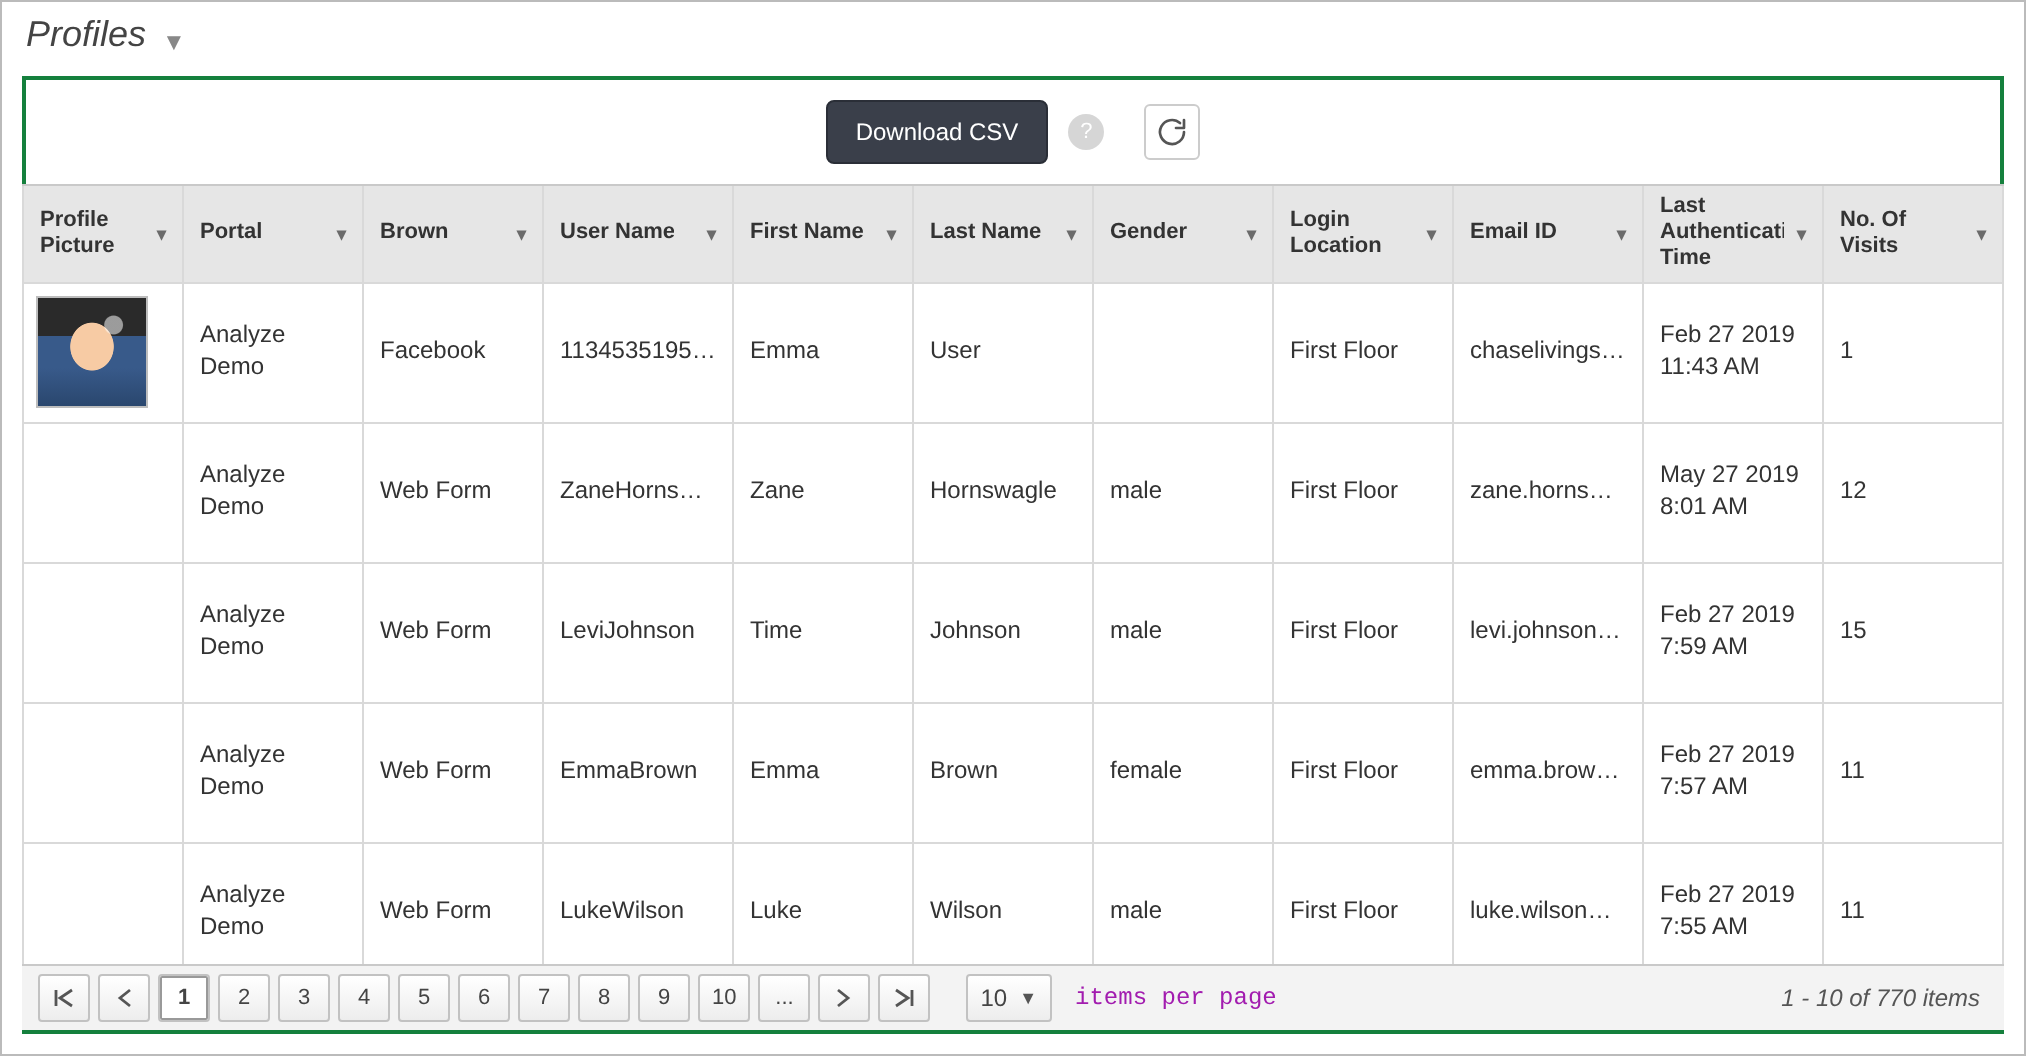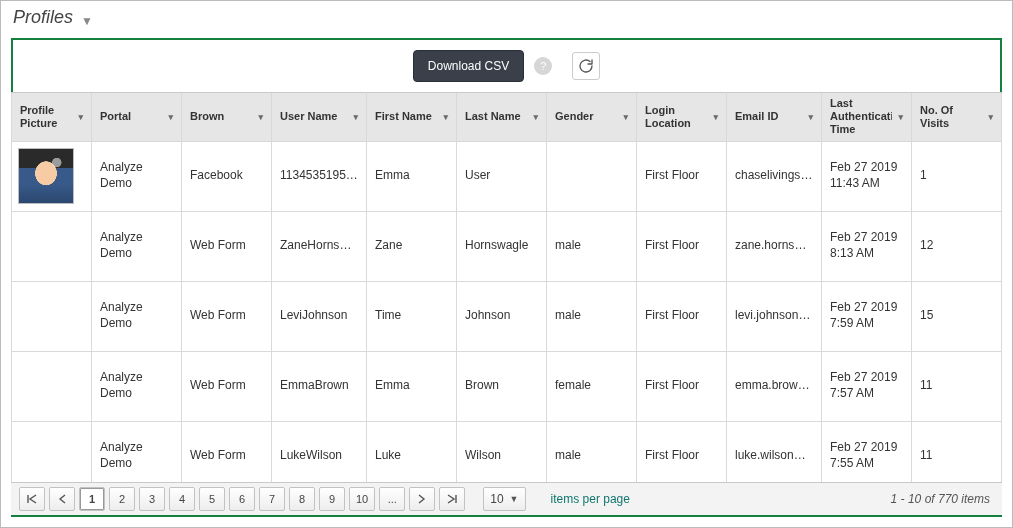--- a/index.html
+++ b/index.html
@@ -205,21 +205,21 @@
     background: linear-gradient(#fff, #ededed);
     border-radius: 2px;
     display: inline-flex;
     align-items: center;
     padding: 0 6px;
     gap: 6px;
     cursor: pointer;
     margin-left: 14px;
   }
   .pg-select .sel-caret { font-size: 9px; color: #555; }
-  .pg-text { margin-left: 21px; color: #0f766e; }
+  .pg-text { margin-left: 8px; color: #a21caf; font-family: Liberation Mono, monospace; }
   .pg-right {
     margin-left: auto;
     color: #555;
     padding-right: 4px;
     font-style: italic;
   }
   
   .grid-scroll::-webkit-scrollbar { width: 16px; }
   .grid-scroll::-webkit-scrollbar-track { background: #efefef; border-left: 1px solid #d9d9d9; }
   .grid-scroll::-webkit-scrollbar-thumb { background: #c2c2c2; border: 3px solid #efefef; border-radius: 8px; }
@@ -407,21 +407,21 @@
                 <td>
                   <div class="td-inner">male</div>
                 </td>
                 <td>
                   <div class="td-inner">First Floor</div>
                 </td>
                 <td>
                   <div class="td-inner">zane.hornswagl...</div>
                 </td>
                 <td>
-                  <div class="td-inner">Feb 27 2019 8:13 AM</div>
+                  <div class="td-inner">May 27 2019 8:01 AM</div>
                 </td>
                 <td>
                   <div class="td-inner">12</div>
                 </td>
               </tr>
               <tr>
                 <td></td>
                 <td>
                   <div class="td-inner">Analyze Demo</div>
                 </td>

